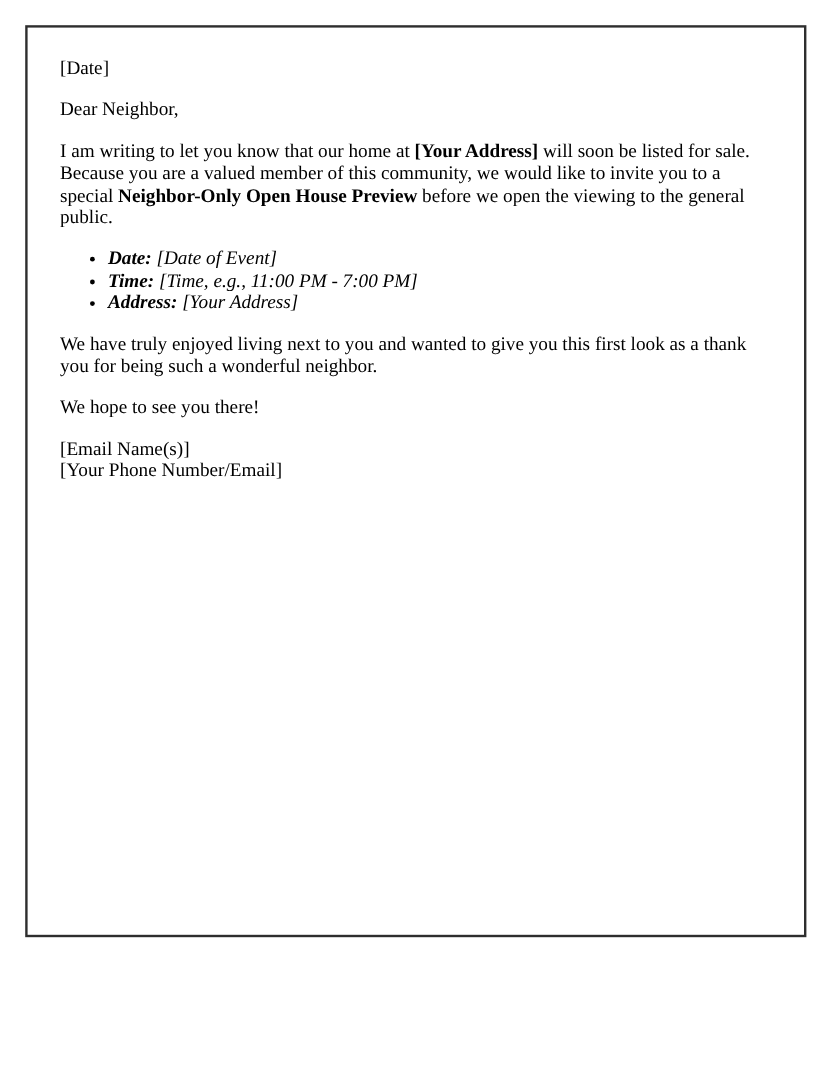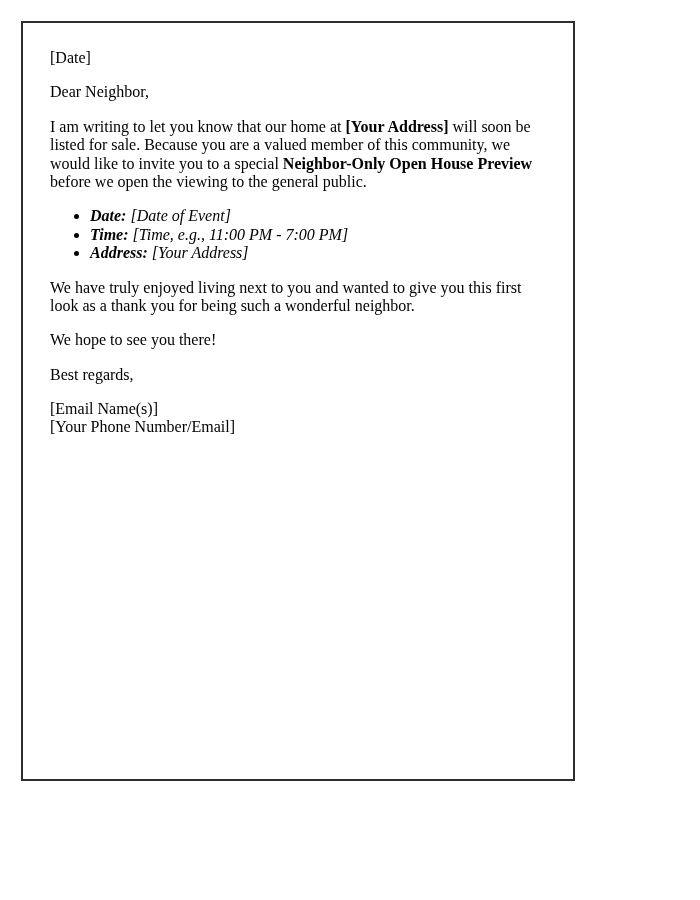--- a/index.html
+++ b/index.html
@@ -8,21 +8,21 @@
     background: #ffffff;
     width: 700px;
     height: 900px;
     overflow: hidden;
   }
   .page {
     box-sizing: border-box;
     position: absolute;
     left: 21px;
     top: 21px;
-    width: 554px;
+    width: 651px;
     height: 760px;
     background: #ffffff;
     border: 2px solid #2e2e2e;
     padding: 26px 27px;
     font-family: "Liberation Serif", "DejaVu Serif", serif;
     font-size: 16px;
     line-height: 1.15;
     color: #000000;
   }
   .page p {
@@ -60,21 +60,20 @@
   <ul class="details-list">
     <li><span class="bold">Date:</span><span> [Date of Event]</span></li>
     <li><span class="bold">Time:</span><span> [Time, e.g., 11:00 PM - 7:00 PM]</span></li>
     <li><span class="bold">Address:</span><span> [Your Address]</span></li>
   </ul>
 
   <p>We have truly enjoyed living next to you and wanted to give you this first look as a thank you for being such a wonderful neighbor.</p>
 
   <p>We hope to see you there!</p>
 
-  <p>Best regards,</p>
 
   <p class="signature">
     </p>
     <div>[Email Name(s)]</div>
     <div>[Your Phone Number/Email]</div>
   <p></p>
 
 </div>
 
 </body></html>

